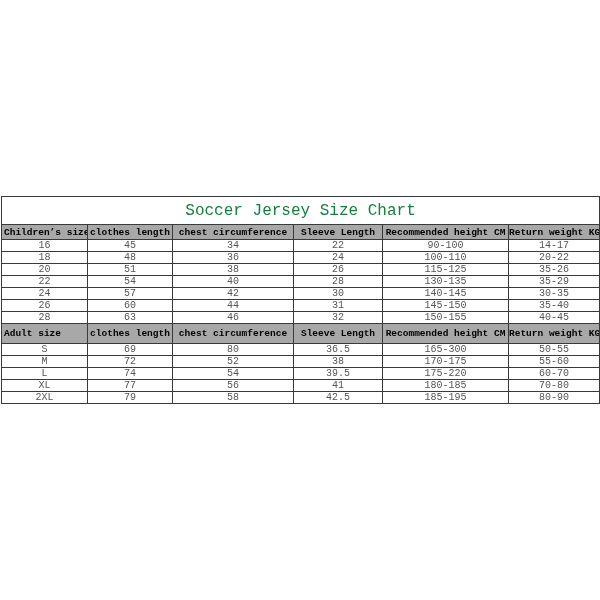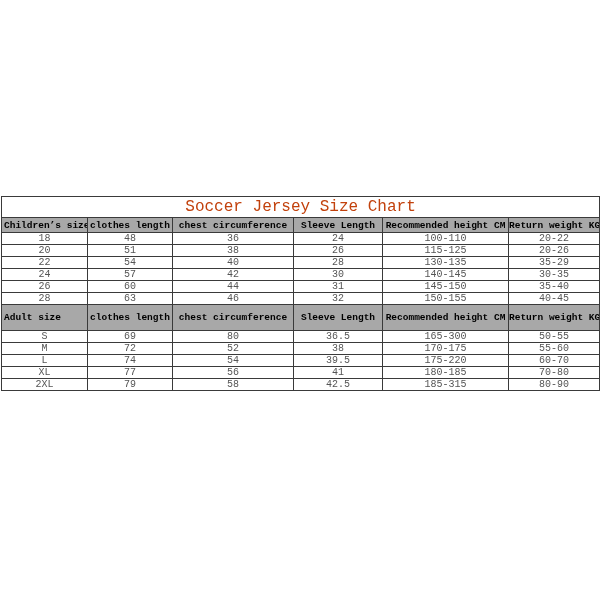--- a/index.html
+++ b/index.html
@@ -20,38 +20,38 @@
   }
   .size-chart td, .size-chart th {
     border: 1px solid #3a3a3a;
     padding: 0;
     text-align: center;
     vertical-align: middle;
     white-space: nowrap;
     overflow: hidden;
   }
   .title-row td {
-    height: 21px;
+    height: 28px;
     font-size: 16px;
     font-weight: normal;
-    color: #c2410c;
+    color: #15803d;
     background: #ffffff;
   }
   .header-row th {
     height: 15px;
     background: #a8a8a8;
     font-size: 9.5px;
     font-weight: bold;
     color: #000000;
   }
   .header-row th:first-child {
     text-align: left;
     padding-left: 2px;
   }
-  .header-row.adult th { height: 26px; }
+  .header-row.adult th { height: 20px; }
   .data-row td {
     height: 11px;
     font-size: 10px;
     color: #555555;
     background: #ffffff;
   }
   .data-row.adult td { height: 11.5px; }
 </style>
 </head>
 <body>
@@ -74,34 +74,42 @@
   <tr class="header-row children">
     <th>Children’s size</th>
     <th>clothes length</th>
     <th>chest circumference</th>
     <th>Sleeve Length</th>
     <th>Recommended height CM</th>
     <th>Return weight KG</th>
   </tr>
 
   <tr class="data-row">
+    <td>16</td>
+    <td>45</td>
+    <td>34</td>
+    <td>22</td>
+    <td>90-100</td>
+    <td>14-17</td>
+  </tr>
+  <tr class="data-row">
     <td>18</td>
     <td>48</td>
     <td>36</td>
     <td>24</td>
     <td>100-110</td>
     <td>20-22</td>
   </tr>
   <tr class="data-row">
     <td>20</td>
     <td>51</td>
     <td>38</td>
     <td>26</td>
     <td>115-125</td>
-    <td>20-26</td>
+    <td>35-26</td>
   </tr>
   <tr class="data-row">
     <td>22</td>
     <td>54</td>
     <td>40</td>
     <td>28</td>
     <td>130-135</td>
     <td>35-29</td>
   </tr>
   <tr class="data-row">
@@ -168,17 +176,17 @@
     <td>56</td>
     <td>41</td>
     <td>180-185</td>
     <td>70-80</td>
   </tr>
   <tr class="data-row adult">
     <td>2XL</td>
     <td>79</td>
     <td>58</td>
     <td>42.5</td>
-    <td>185-315</td>
+    <td>185-195</td>
     <td>80-90</td>
   </tr>
 </tbody>
   </table>
 
 </body></html>

